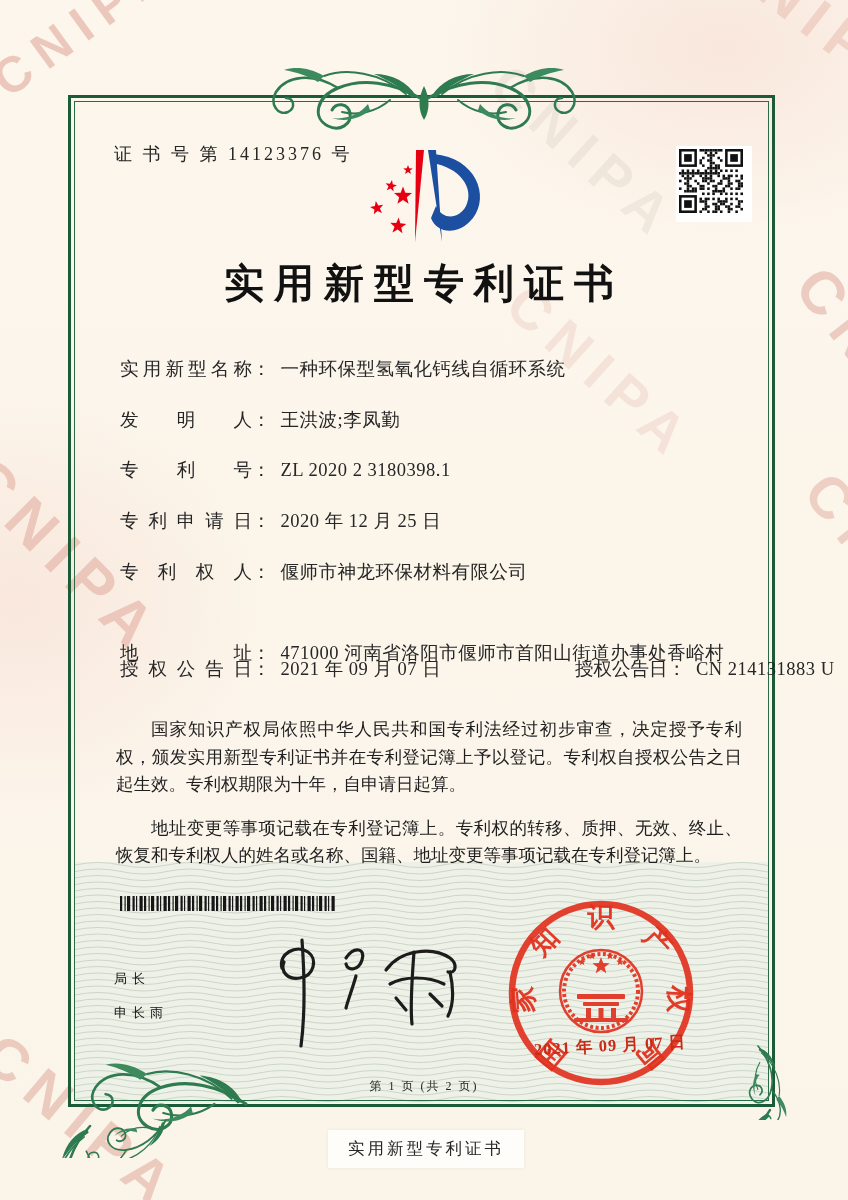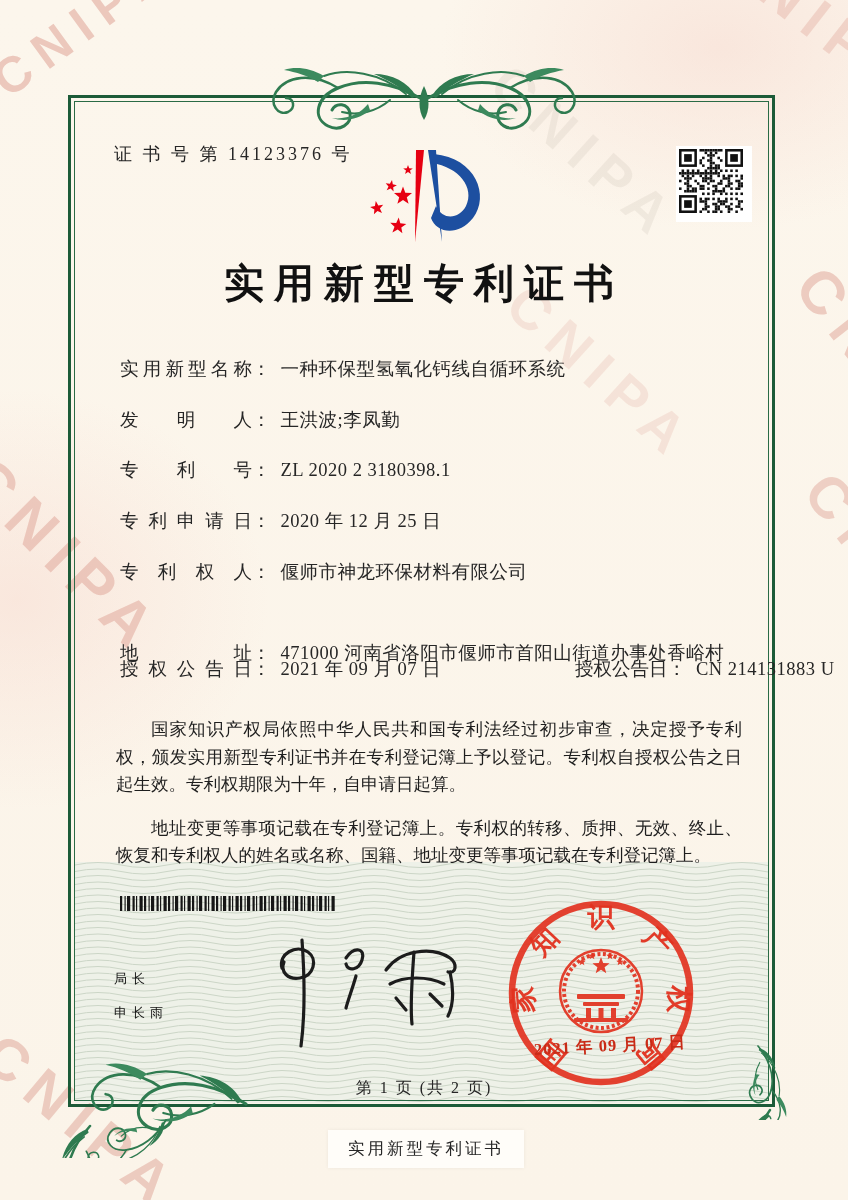--- a/index.html
+++ b/index.html
@@ -47,21 +47,21 @@
   .flabel{display:inline-block;width:132px;text-align:justify;text-align-last:justify;vertical-align:top;}
   .fcolon{display:inline-block;margin-right:10px;}
   .fvalue{letter-spacing:.5px;}
   .grant2{position:absolute;left:455px;top:0;}
   .paras{
     position:absolute;left:100px;top:700px;width:658px;
     font-size:17.5px;line-height:27.5px;text-align:justify;color:#1e1e1e;
   }
   .paras p{margin:16px;text-indent:2em;}
   .director{position:absolute;left:114px;font-size:13px;letter-spacing:5px;color:#111;}
-  .pagefoot{position:absolute;left:0;top:1078px;width:848px;text-align:center;font-size:16px;letter-spacing:2px;}
+  .pagefoot{position:absolute;left:0;top:1078px;width:848px;text-align:center;font-size:12px;letter-spacing:2px;}
   .note{
     position:absolute;left:328px;top:1130px;width:196px;height:38px;
     background:#fffdf9;box-shadow:0 0 4px rgba(0,0,0,.06);
     display:flex;align-items:center;justify-content:center;
     font-size:16.5px;letter-spacing:3px;
   }
   
   .sealwrap{position:absolute;left:504px;top:896px;width:195px;height:195px;}
   .sealdate{
     position:absolute;left:520px;top:1035px;width:180px;text-align:center;

